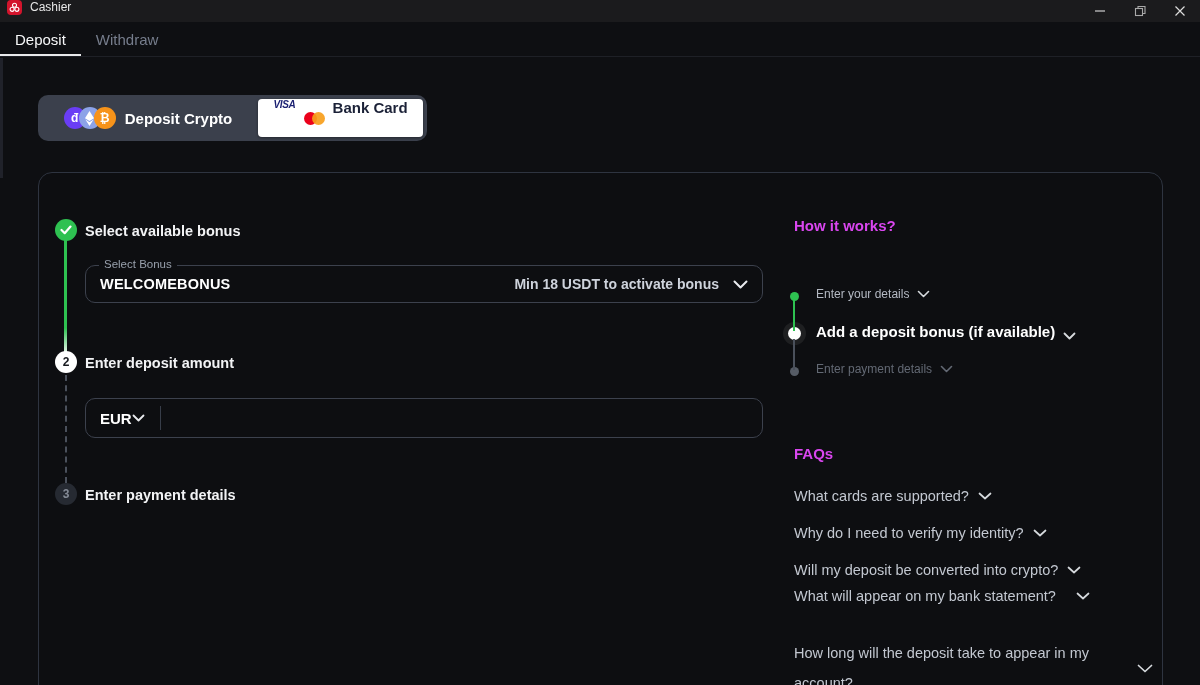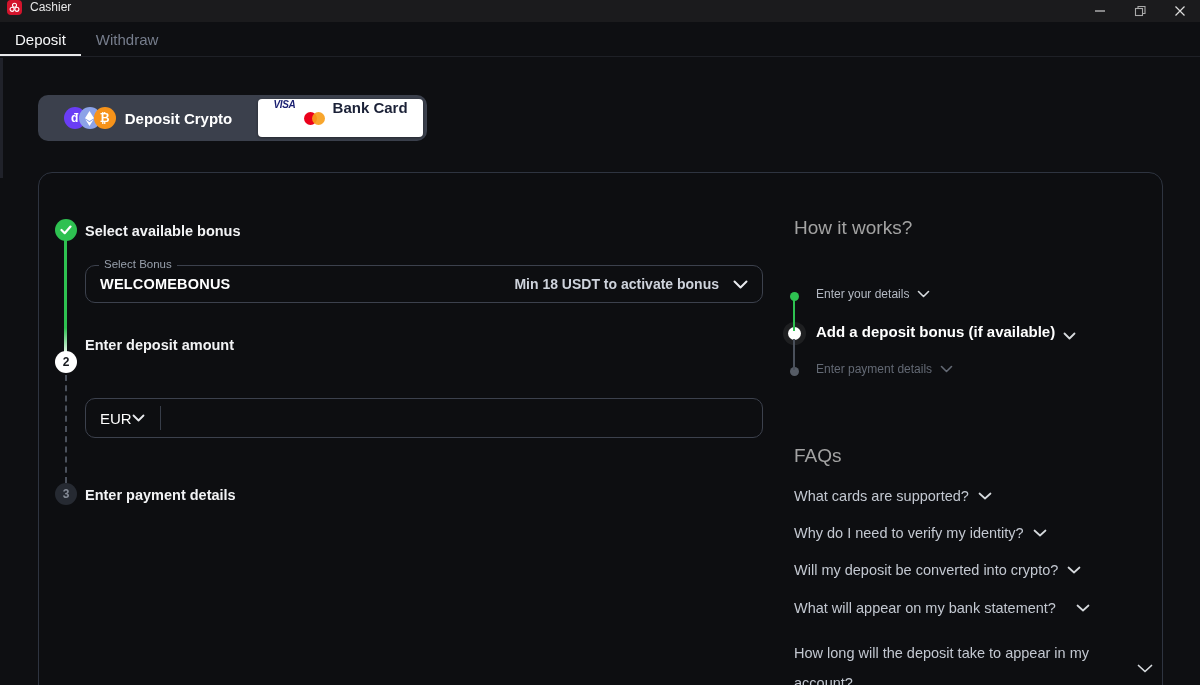--- a/index.html
+++ b/index.html
@@ -58,57 +58,57 @@
          display:flex; align-items:center; justify-content:center; font-size:12px; font-weight:700; }
   .crc-check { left:16px; top:46px; background:#2ec151; }
   .crc-two   { left:16px; top:178px; background:#ffffff; color:#171a1f; }
   .crc-three { left:16px; top:310px; background:#262a32; color:#868c97; }
   .conn-green { position:absolute; left:25px; top:66px; width:3px; height:114px;
                 background:linear-gradient(#2ec151 0%, #2ec151 78%, #e9f7ec 100%); }
   .conn-dashed { position:absolute; left:26px; top:202px; height:108px; width:0;
                  border-left:2px dashed #4a505b; }
   .step-label { position:absolute; font-size:14.5px; font-weight:700; color:#f2f3f5; }
   .lbl-1 { left:46px; top:50px; }
-  .lbl-2 { left:46px; top:164px; }
+  .lbl-2 { left:46px; top:182px; }
   .lbl-3 { left:46px; top:314px; }
 
   
   .field { position:absolute; border:1px solid #3c414d; border-radius:10px; background:transparent;
            display:flex; align-items:center; padding:0 14px; }
   .bonus-field { left:46px; top:92px; width:678px; height:38px; }
   .float-label { position:absolute; top:-8px; left:13px; background:#0d0e11; padding:0 5px;
                  font-size:11.5px; color:#98a0ac; font-weight:400; }
   .bonus-value { font-size:14.5px; font-weight:700; color:#ffffff; letter-spacing:.2px; }
   .bonus-hint { margin-left:auto; font-size:14px; font-weight:600; color:#ced3dc; }
   .field-chev { margin-left:14px; color:#e9ebef; display:flex; }
   .amount-field { left:46px; top:225px; width:678px; height:40px; }
-  .currency { display:flex; align-items:center; font-size:15px; font-weight:400; color:#fff; }
+  .currency { display:flex; align-items:center; font-size:15px; font-weight:700; color:#fff; }
   .divider { width:0; height:24px; border-left:1px solid #373d49; margin-left:15px; }
 
   
-  .rc-title { position:absolute; font-size:19px; font-weight:400; color:#a3a3a3; }
+  .rc-title { position:absolute; font-size:15px; font-weight:700; color:#d946ef; }
   .hw-title { left:755px; top:44px; }
   .faq-title { left:755px; top:252px;margin-top:20px; }
 
   .hw-dot { position:absolute; border-radius:50%; }
   .hw-dot1 { left:751px; top:119px; width:9px; height:9px; background:#2ec151; }
   .hw-dot2 { left:749px; top:154px; width:13px; height:13px; background:#ffffff;
              box-shadow:0 0 0 5px rgba(255,255,255,.07); }
   .hw-dot3 { left:751px; top:194px; width:9px; height:9px; background:#565c66; }
   .hw-conn-g { position:absolute; left:754px; top:127px; width:2px; height:31px; background:#2ec151; }
   .hw-conn-x { position:absolute; left:754px; top:166px; width:2px; height:31px; background:#4a505b; }
   .hw-item { position:absolute; left:777px; display:flex; align-items:center; gap:8px; font-size:12px; }
   .hw-i1 { top:114px; color:#b4b9c3; }
   .hw-i2 { top:150px; color:#ffffff; font-weight:700; font-size:15px;align-items:flex-end; }
   .hw-i3 { top:189px; color:#636974; }
   .hw-i3 .chev { color:#636974; }
 
   .faq-item { position:absolute; left:755px; display:flex; align-items:center; gap:9px;
               font-size:14.5px; color:#c3c8d1; }
-  .faq-1 { top:315px; } .faq-2 { top:352px; } .faq-3 { top:389px; } .faq-4 { top:427px;gap:20px; }
+  .faq-1 { top:315px; } .faq-2 { top:352px; } .faq-3 { top:389px; } .faq-4 { top:415px;gap:20px; }
   .faq-5 { top:465px; width:392px; }
   .faq-5 .faq-text { width:334px; line-height:30px; }
 
   .chev { color:#d6dade; flex:0 0 auto; display:flex; }
 </style>
 </head>
 <body>
 
 <div class="window">
 

